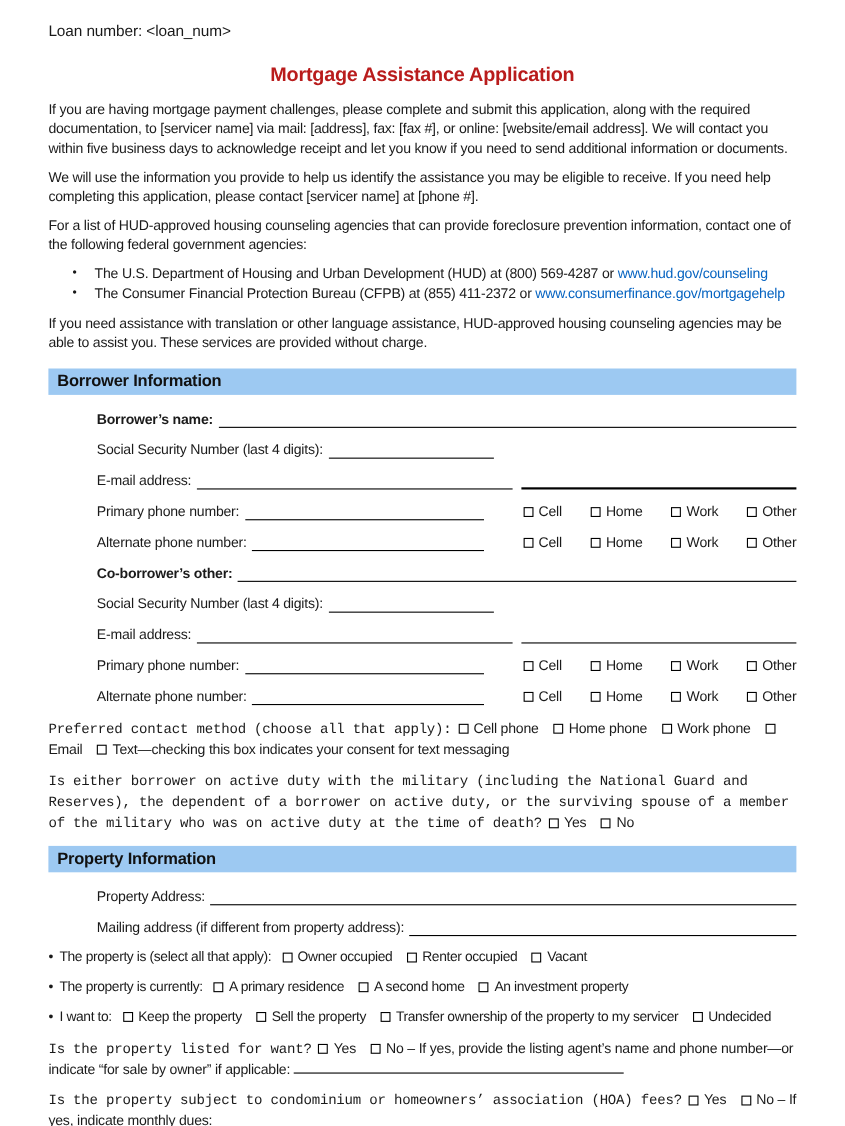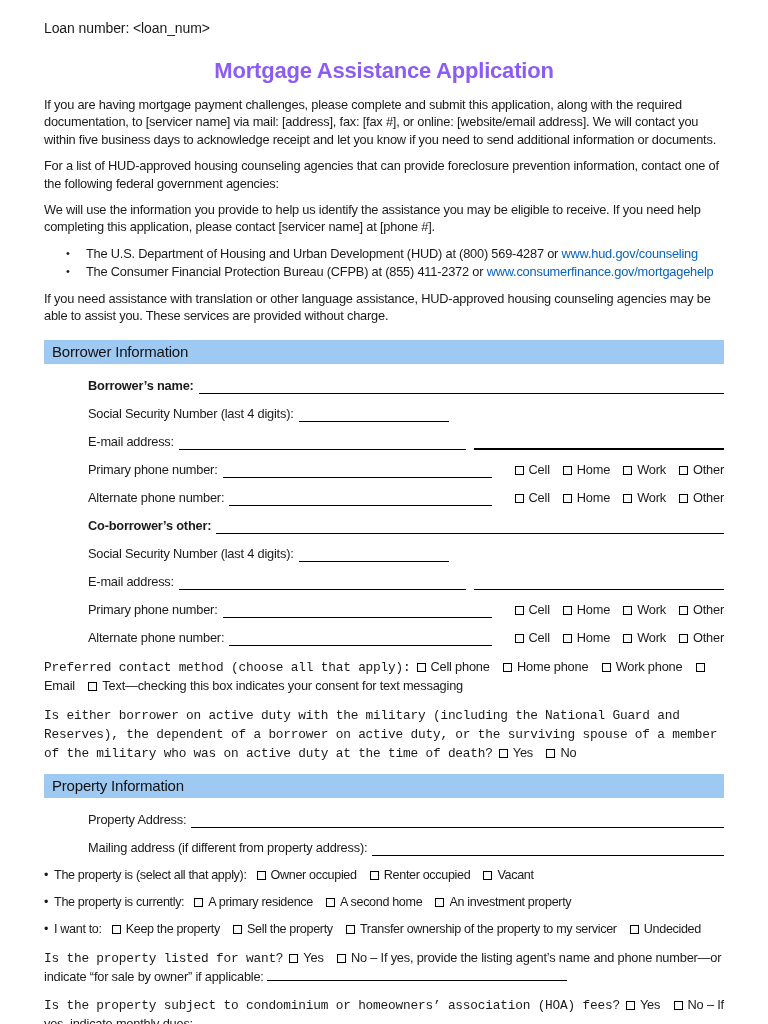--- a/index.html
+++ b/index.html
@@ -18,45 +18,45 @@
     overflow: hidden;
     background: #fff;
   }
   .loan-number {
     font-size: 14px;
     letter-spacing: -0.1px;
     margin-bottom: 14px;
   }
   h1.title {
     text-align: center;
-    font-size: 22px;
+    font-size: 18px;
     font-weight: bold;
     letter-spacing: -0.2px;
     margin: 8px 0 12px 0;
-    color: #8b5cf6;
+    color: #b91c1c;
   }
   p.body-p {
     font-size: 12.8px;
     line-height: 1.36;
     letter-spacing: -0.2px;
     margin-bottom: 9px;
   }
   ul.agency-list { list-style: none; margin: 0 0 9px 22px; }
   ul.agency-list li {
     font-size: 12.8px;
     line-height: 1.4;
     letter-spacing: -0.2px;
     display: flex;
   }
   .bullet-glyph { width: 20px; flex: none; font-size: 11px; padding-top: 1px; }
   a.doc-link { color: var(--link-color, #0563C1); text-decoration: none; cursor: pointer; }
 
   .section-band {
     background: var(--header-bg, #9DC9F2);
-    font-weight: normal;
+    font-weight: bold;
     font-size: 15px;
     letter-spacing: -0.2px;
     padding: 3px 8px 4px 8px;
     margin: 4px 0 14px 0;
     color: #111;
   }
   .row {
     display: flex;
     align-items: flex-end;
     font-size: 12.8px;
@@ -79,21 +79,21 @@
   .fill.gap-mid { margin-left: 8px; }
   .cb {
     display: inline-block;
     width: 9px; height: 9px;
     border: 1.3px solid #000;
     margin-right: 5px;
     vertical-align: -1px;
     background: #fff;
   }
   .cb-group { flex: none; display: inline-flex; margin-left: 10px; }
-  .cb-group .cb-item { margin-left: 13px; white-space: nowrap; }
+  .cb-group .cb-item { margin-left: 26px; white-space: nowrap; }
   .cb-flow { display: inline; }
   .cb-flow .cb-item { margin-right: 10px; }
   .cb-flow .cb-item:last-child { margin-right: 0; }
   .flow-p {
     font-size: 12.8px;
     line-height: 1.4;
     letter-spacing: -0.2px;
     margin-bottom: 11px;
   }
   .flow-p .q-text { margin-right: 6px; font-family: Liberation Mono, monospace; }
@@ -110,22 +110,22 @@
 </head>
 <body>
 
 <div class="page">
 
   <div class="loan-number">Loan number: &lt;loan_num&gt;</div>
 
   <h1 class="title">Mortgage Assistance Application</h1>
 
   <p class="body-p">If you are having mortgage payment challenges, please complete and submit this application, along with the required documentation, to [servicer name] via mail: [address], fax: [fax #], or online: [website/email address]. We will contact you within five business days to acknowledge receipt and let you know if you need to send additional information or documents.</p>
+  <p class="body-p">We will use the information you provide to help us identify the assistance you may be eligible to receive. If you need help completing this application, please contact [servicer name] at [phone #].</p>
   <p class="body-p">For a list of HUD-approved housing counseling agencies that can provide foreclosure prevention information, contact one of the following federal government agencies:</p>
-  <p class="body-p">We will use the information you provide to help us identify the assistance you may be eligible to receive. If you need help completing this application, please contact [servicer name] at [phone #].</p>
 
   <ul class="agency-list">
     <li>
       <span class="bullet-glyph">•</span>
       <span><span>The U.S. Department of Housing and Urban Development (HUD) at (800) 569-4287 or </span><a class="doc-link">www.hud.gov/counseling</a></span>
     </li>
     <li>
       <span class="bullet-glyph">•</span>
       <span><span>The Consumer Financial Protection Bureau (CFPB) at (855) 411-2372 or </span><a class="doc-link">www.consumerfinance.gov/mortgagehelp</a></span>
     </li>

